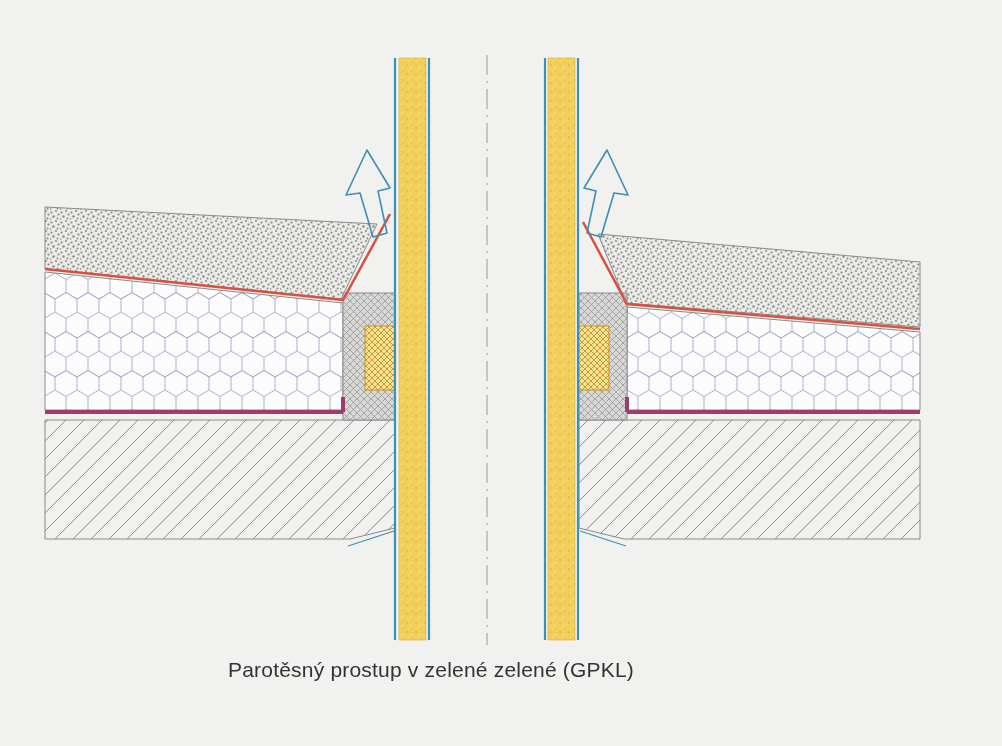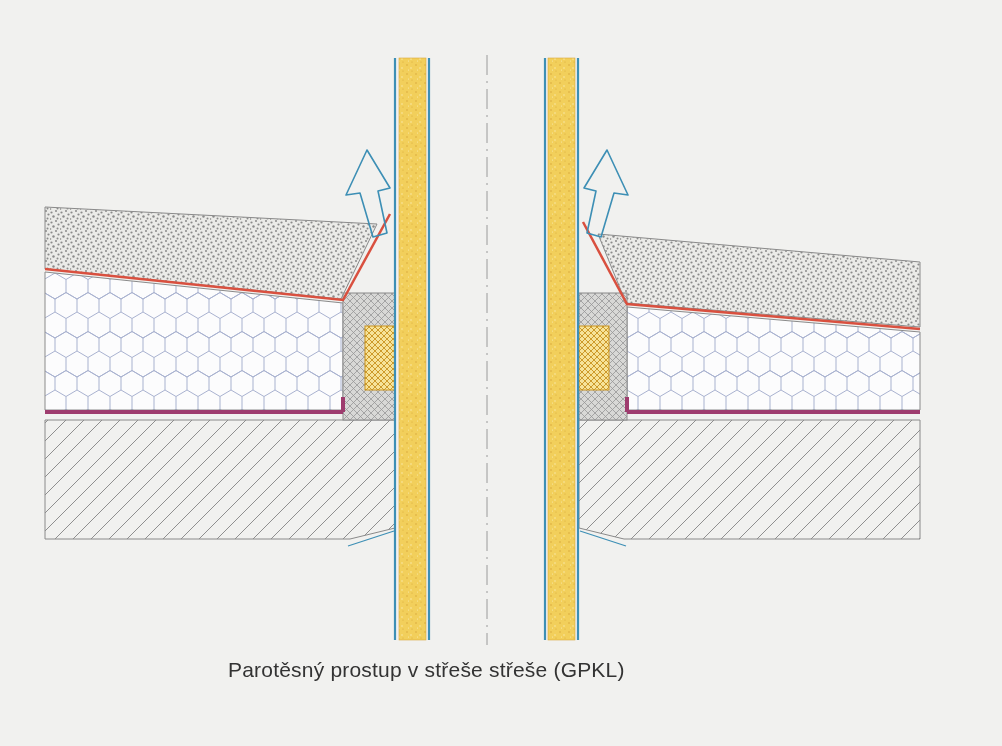--- a/index.html
+++ b/index.html
@@ -135,14 +135,14 @@
       <line class="pipe-wall" x1="545" y1="58" x2="545" y2="640"></line>
       <line class="pipe-wall" x1="578" y1="58" x2="578" y2="640"></line>
     </g>
 
     <line class="centerline" x1="487" y1="55" x2="487" y2="645"></line>
 
     <path class="arrow-line" d="M367,150 L346,195 L360,193 L373,237 L387,233 L378,191 L390,188 Z"></path>
     <path class="arrow-line" d="M607,150 L628,195 L614,193 L601,237 L587,233 L596,191 L584,188 Z"></path>
   </svg>
 
-  <div class="caption">Parotěsný prostup v střeše střeše (GPKL)</div>
+  <div class="caption">Parotěsný prostup v zelené zelené (GPKL)</div>
 </div>
 
 </body></html>

